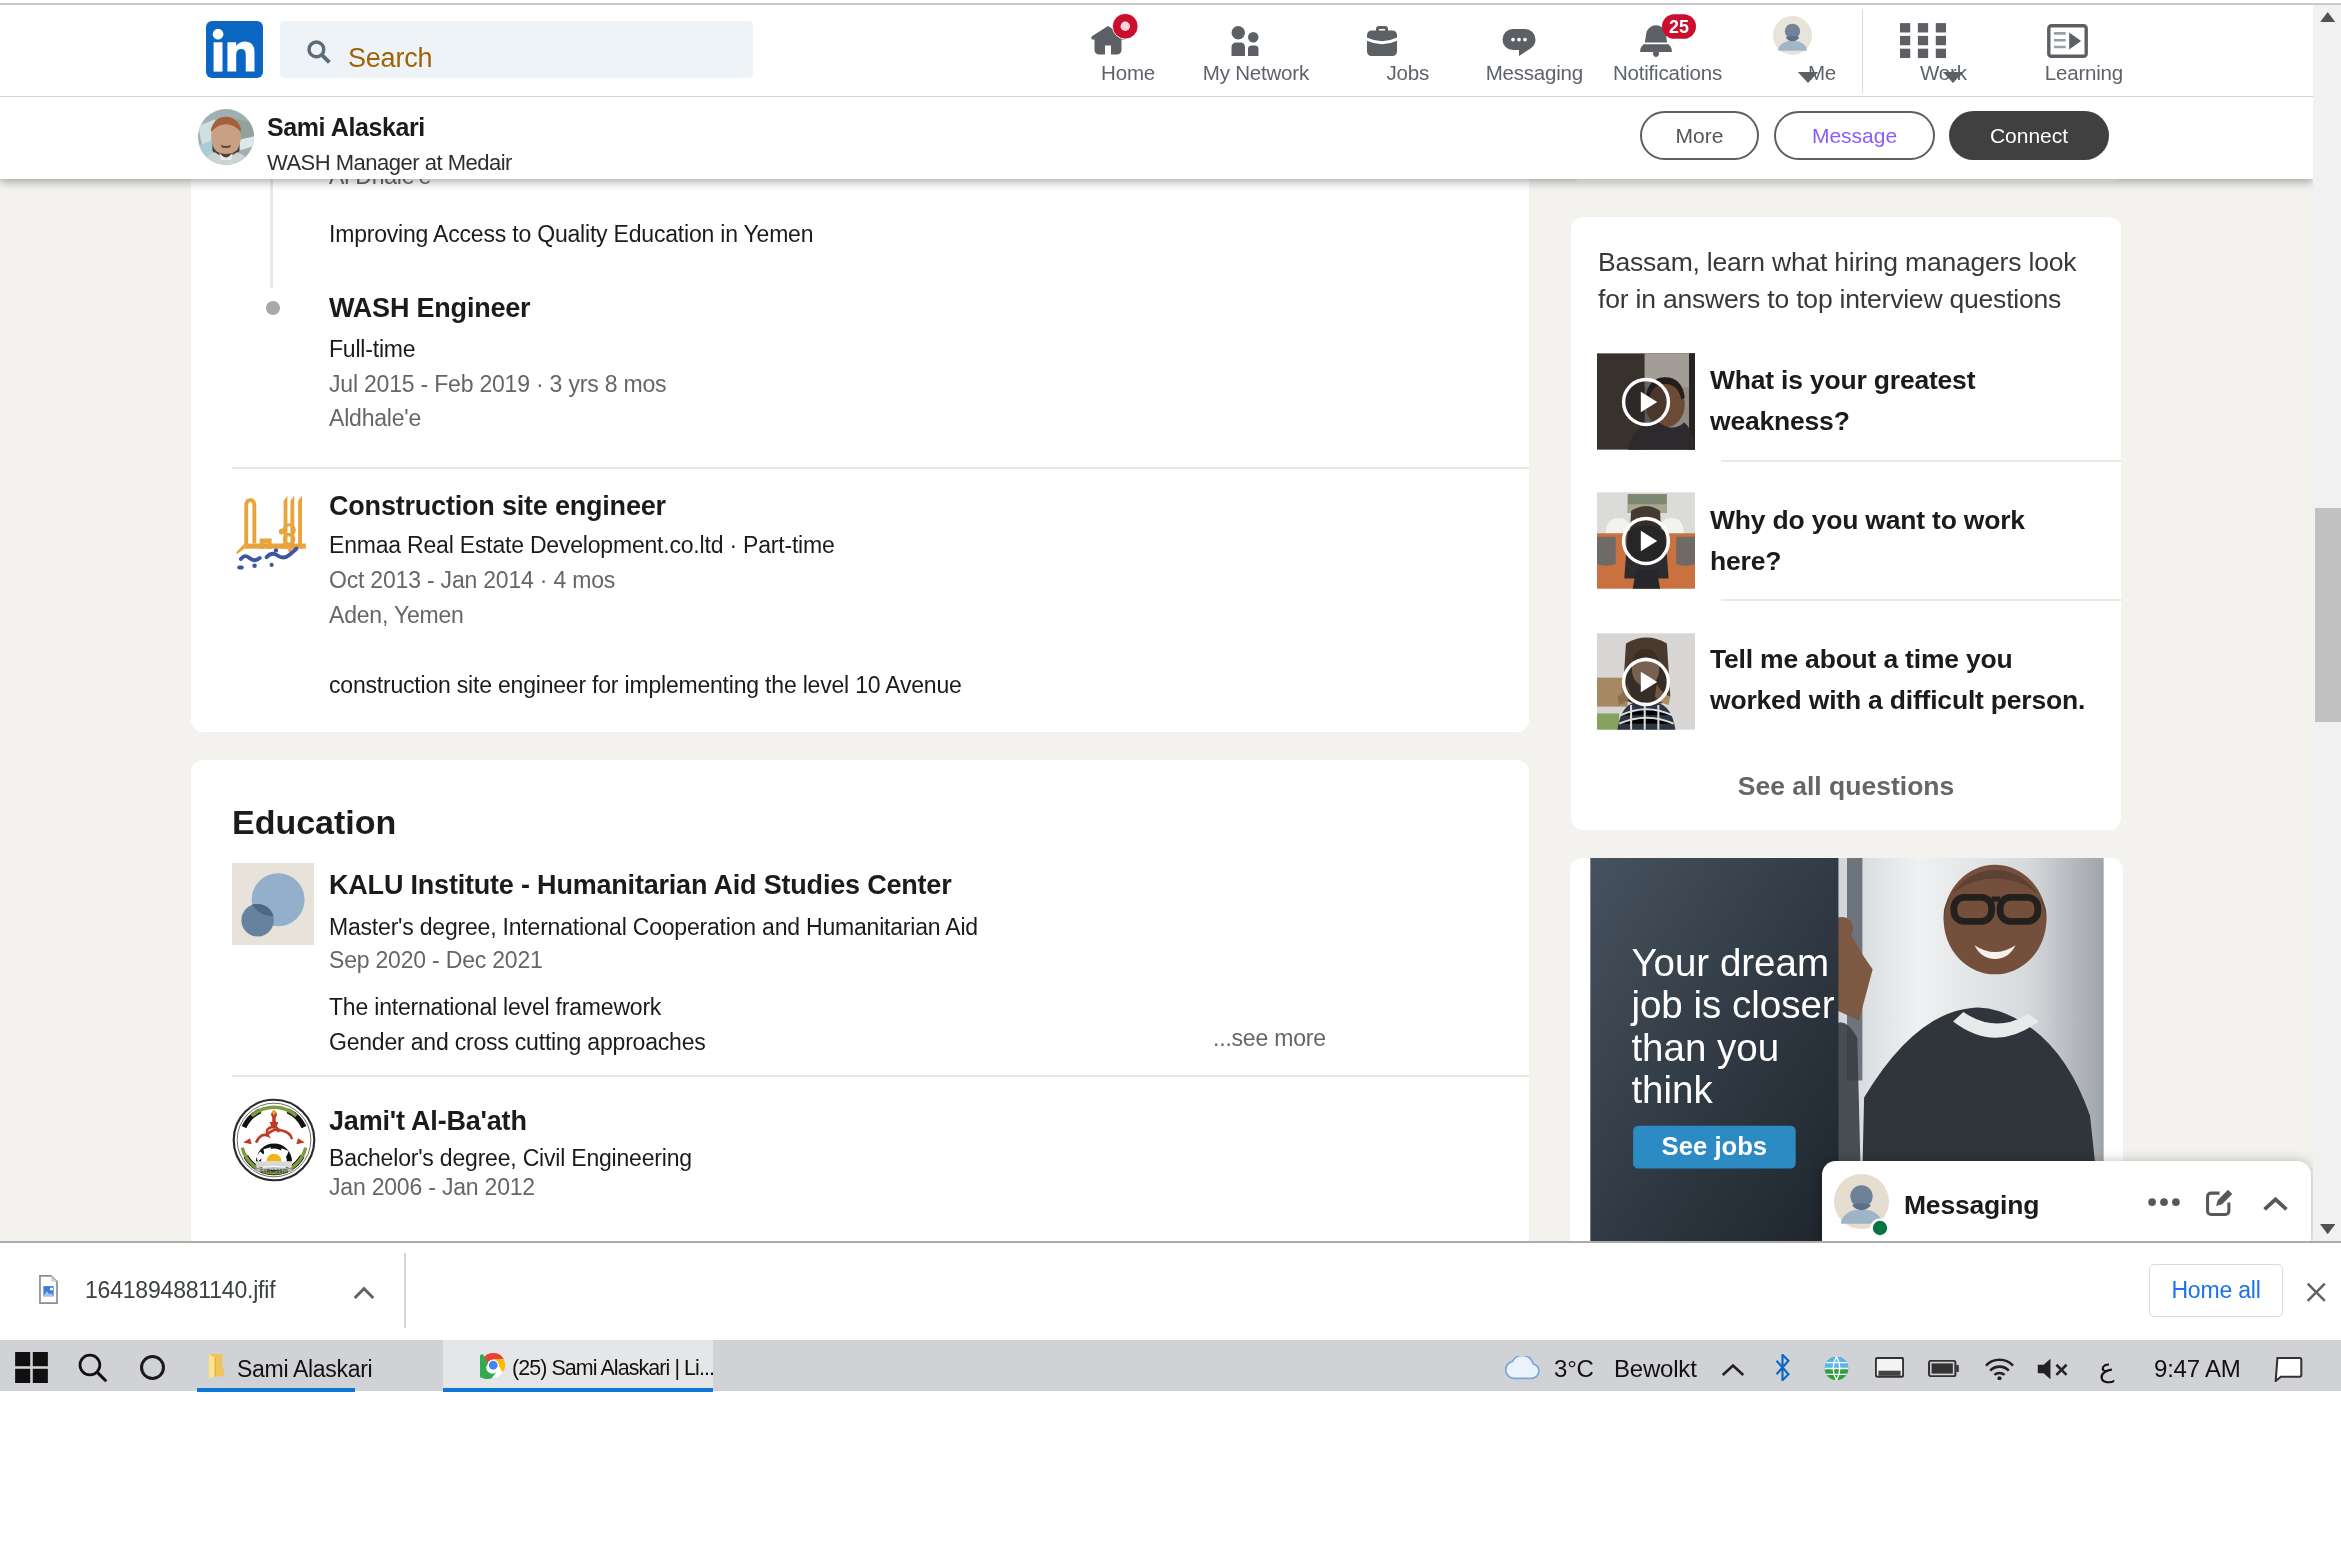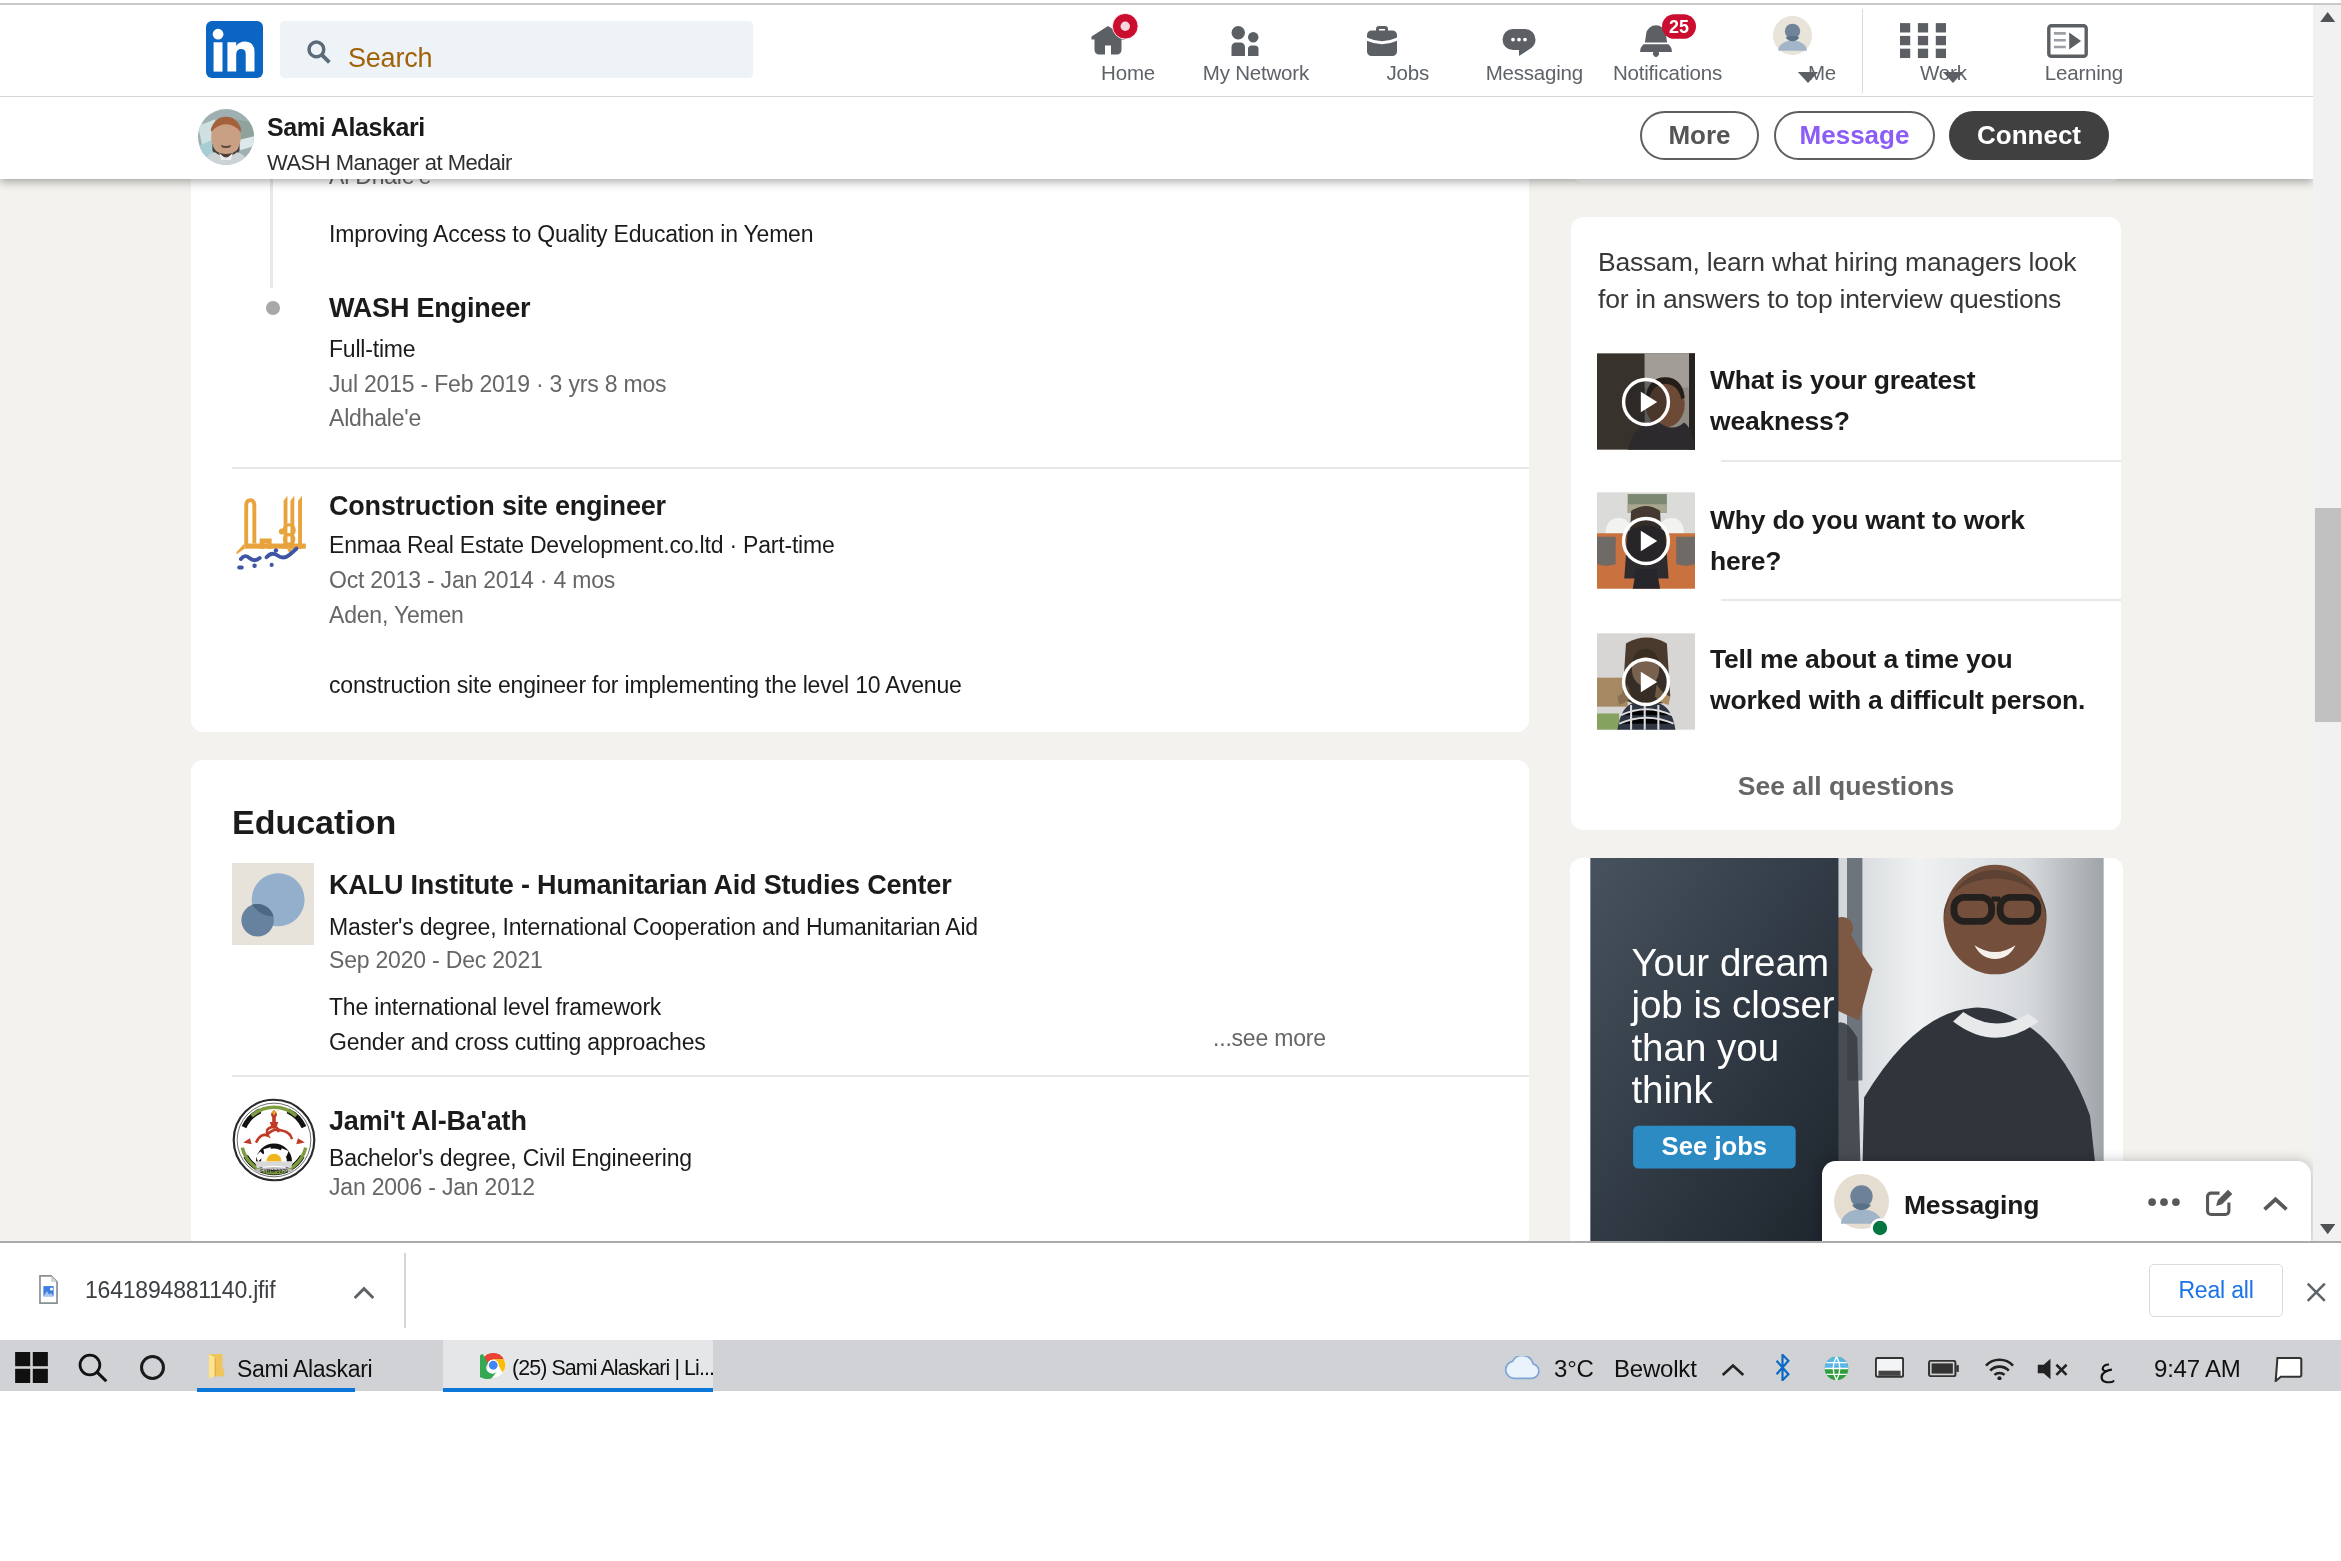--- a/index.html
+++ b/index.html
@@ -3,21 +3,21 @@
 <style>
 html,body{margin:0;padding:0}
 body{width:2342px;height:1561px;position:relative;background:#fff;font-family:"Liberation Sans",sans-serif;overflow:hidden}
 .abs{position:absolute}
 .t{position:absolute;white-space:nowrap;line-height:1;letter-spacing:-0.2px}
 .b{font-weight:bold}
 .g{color:#666666}
 .d{color:#1b1b1b}
 .card{position:absolute;background:#fff}
 .navlab{position:absolute;font-size:20.5px;color:#5e6369;width:100%;text-align:right;top:58px;line-height:1;letter-spacing:-0.2px}
-.pill{position:absolute;top:111px;height:49px;border-radius:26.5px;display:flex;align-items:center;justify-content:center;font-size:26px;font-weight:bold;box-sizing:border-box}
+.pill{position:absolute;top:111px;height:49px;border-radius:26.5px;display:flex;align-items:center;justify-content:center;font-size:21px;font-weight:normal;box-sizing:border-box}
 </style></head><body>
 
 <div class="abs" style="left:0;top:96px;width:2313px;height:1147px;background:#f3f2ef"></div>
 
 <div class="abs" style="left:0;top:3.4px;width:2342px;height:1.7px;background:#c9c9c9"></div>
 
 <div class="card" style="left:191px;top:128px;width:1338px;height:604px;border-radius:12px"></div>
 <div class="t g" style="left:329px;top:165px;font-size:23px">Al Dhale'e</div>
 <div class="abs" style="left:270px;top:179px;width:3.4px;height:109px;background:#e8e8e6"></div>
 <div class="abs" style="left:266px;top:301px;width:13.7px;height:13.7px;border-radius:50%;background:#a8a8a8"></div>
@@ -373,21 +373,21 @@
 <rect x="5" y="13" width="12" height="12" fill="#3e7de0"></rect>
 <path d="M 5 25 l4 -6 l3 4 l2 -2 l3 4 z" fill="#a8c4f0"></path>
 <circle cx="14.5" cy="16.5" r="1.8" fill="#fff"></circle>
 </svg>
 <div class="t" style="left:85px;top:1279px;font-size:23px;color:#3c4043">1641894881140.jfif</div>
 <svg class="abs" style="left:353px;top:1286px" width="22" height="13.7" viewBox="0 0 26 16">
     <path d="M 2 14 L 13 3 L 24 14" fill="none" stroke="#5f6368" stroke-width="3.4"></path>
   </svg>
 <div class="abs" style="left:404px;top:1253px;width:1.7px;height:75px;background:#d5d5d5"></div>
 <div class="abs" style="left:2149px;top:1264px;width:134px;height:53px;border:1.7px solid #d7dade;border-radius:5.1px;box-sizing:border-box;display:flex;align-items:center;justify-content:center">
-    <span style="font-size:23px;color:#1a73e8;letter-spacing:-0.2px">Real all</span>
+    <span style="font-size:23px;color:#1a73e8;letter-spacing:-0.2px">Home all</span>
   </div>
 <svg class="abs" style="left:2306px;top:1282px" width="20.5" height="20.5" viewBox="0 0 24 24">
     <path d="M 2 2 L 22 22 M 22 2 L 2 22" stroke="#5f6368" stroke-width="3"></path>
   </svg>
 
 <div class="abs" style="left:0;top:1340px;width:2342px;height:51px;background:#d0d2d5"></div>
 <svg class="abs" style="left:15.4px;top:1352px" width="33" height="31" viewBox="0 0 38 36" fill="#101010">
 <rect x="0" y="0" width="17.5" height="16.5"></rect>
     <rect x="20.5" y="0" width="17.5" height="16.5"></rect>
 <rect x="0" y="19.5" width="17.5" height="16.5"></rect>

